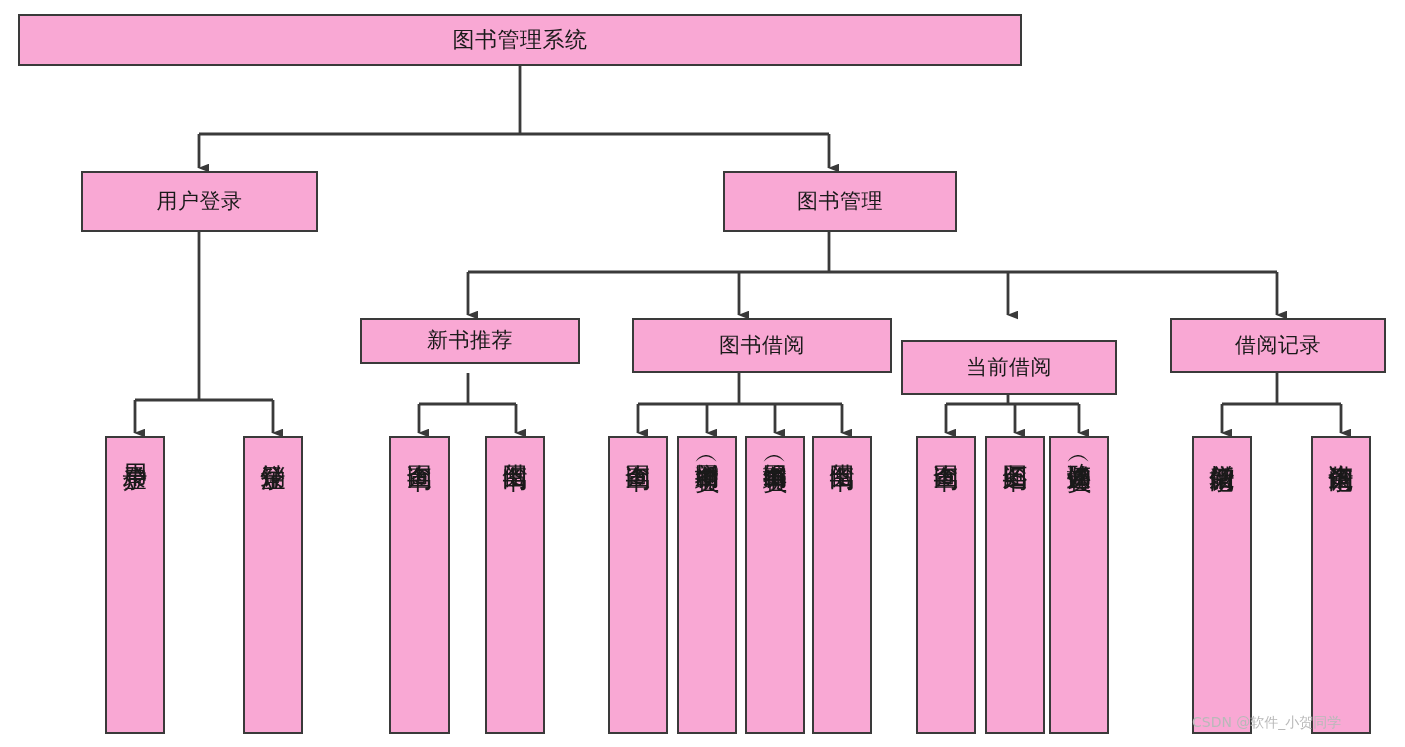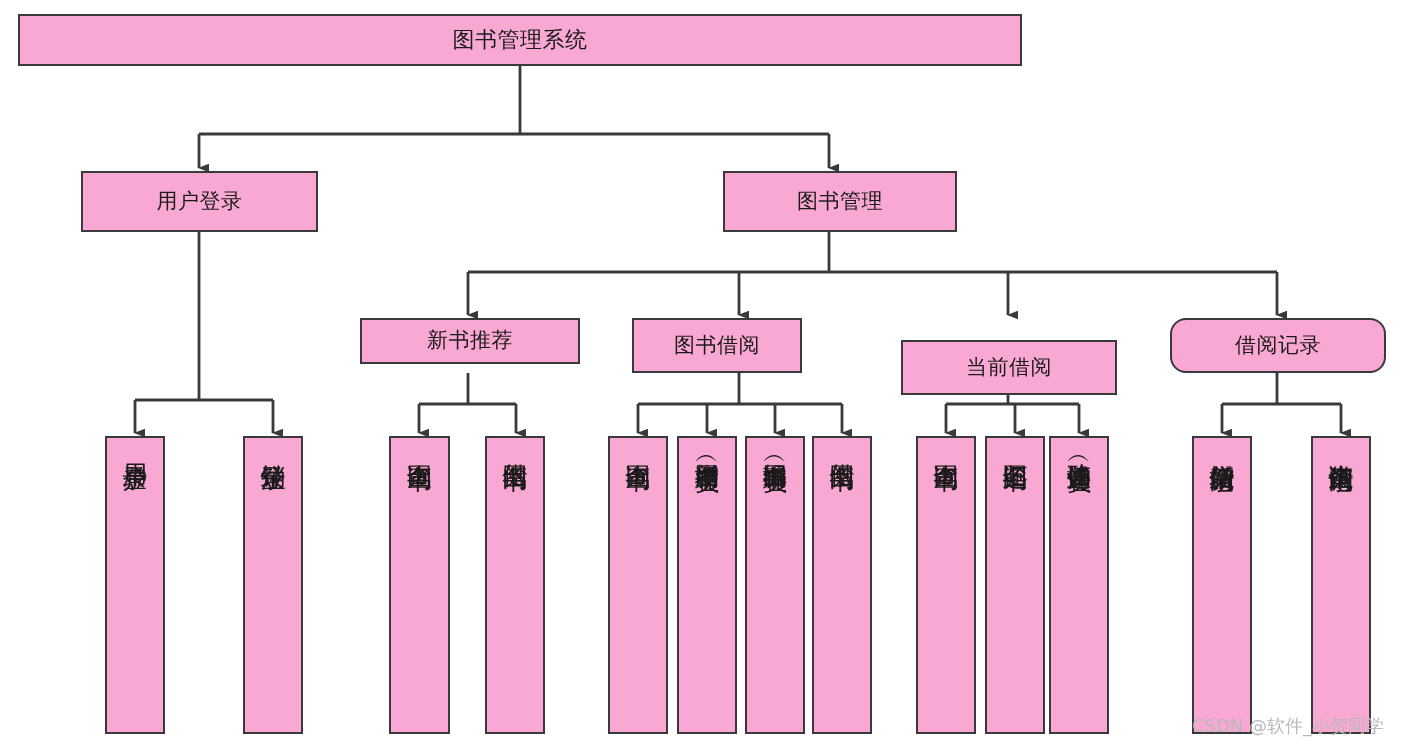--- a/index.html
+++ b/index.html
@@ -63,21 +63,21 @@
     letter-spacing: 1px;
     white-space: nowrap;
   }
   .node.vertical.tall-text .node-label {
     font-size: 24px;
   }
   #watermark {
     position: absolute;
     left: 1192px;
     top: 714px;
-    font-size: 18px;
+    font-size: 14px;
     color: #b9b9b9;
     white-space: nowrap;
     z-index: 5;
     font-family: "DejaVu Sans", "Liberation Sans", sans-serif;
   }
 </style>
 </head>
 <body>
 
 <div id="diagram-root">
@@ -141,29 +141,29 @@
   </div>
 
   <div class="node horizontal" style="left:711px; top:171px; width:234px; height:61px;margin-left:12px;">
     <span class="node-label">图书管理</span>
   </div>
 
   <div class="node horizontal" style="left:360px; top:318px; width:220px; height:46px;">
     <span class="node-label">新书推荐</span>
   </div>
 
-  <div class="node horizontal" style="left:632px; top:318px; width:170px; height:55px;">
+  <div class="node horizontal" style="left:632px; top:318px; width:260px; height:55px;">
     <span class="node-label">图书借阅</span>
   </div>
 
   <div class="node horizontal" style="left:901px; top:318px; width:216px; height:55px;margin-top:22px;">
     <span class="node-label">当前借阅</span>
   </div>
 
-  <div class="node horizontal" style="left:1170px; top:318px; width:216px; height:55px;border-radius:16px;">
+  <div class="node horizontal" style="left:1170px; top:318px; width:216px; height:55px;">
     <span class="node-label">借阅记录</span>
   </div>
 
   <div class="node vertical" style="left:105px; top:436px; width:60px; height:298px;">
     <span class="node-label">用户登录</span>
   </div>
 
   <div class="node vertical" style="left:243px; top:436px; width:60px; height:298px;">
     <span class="node-label">注销登录</span>
   </div>

